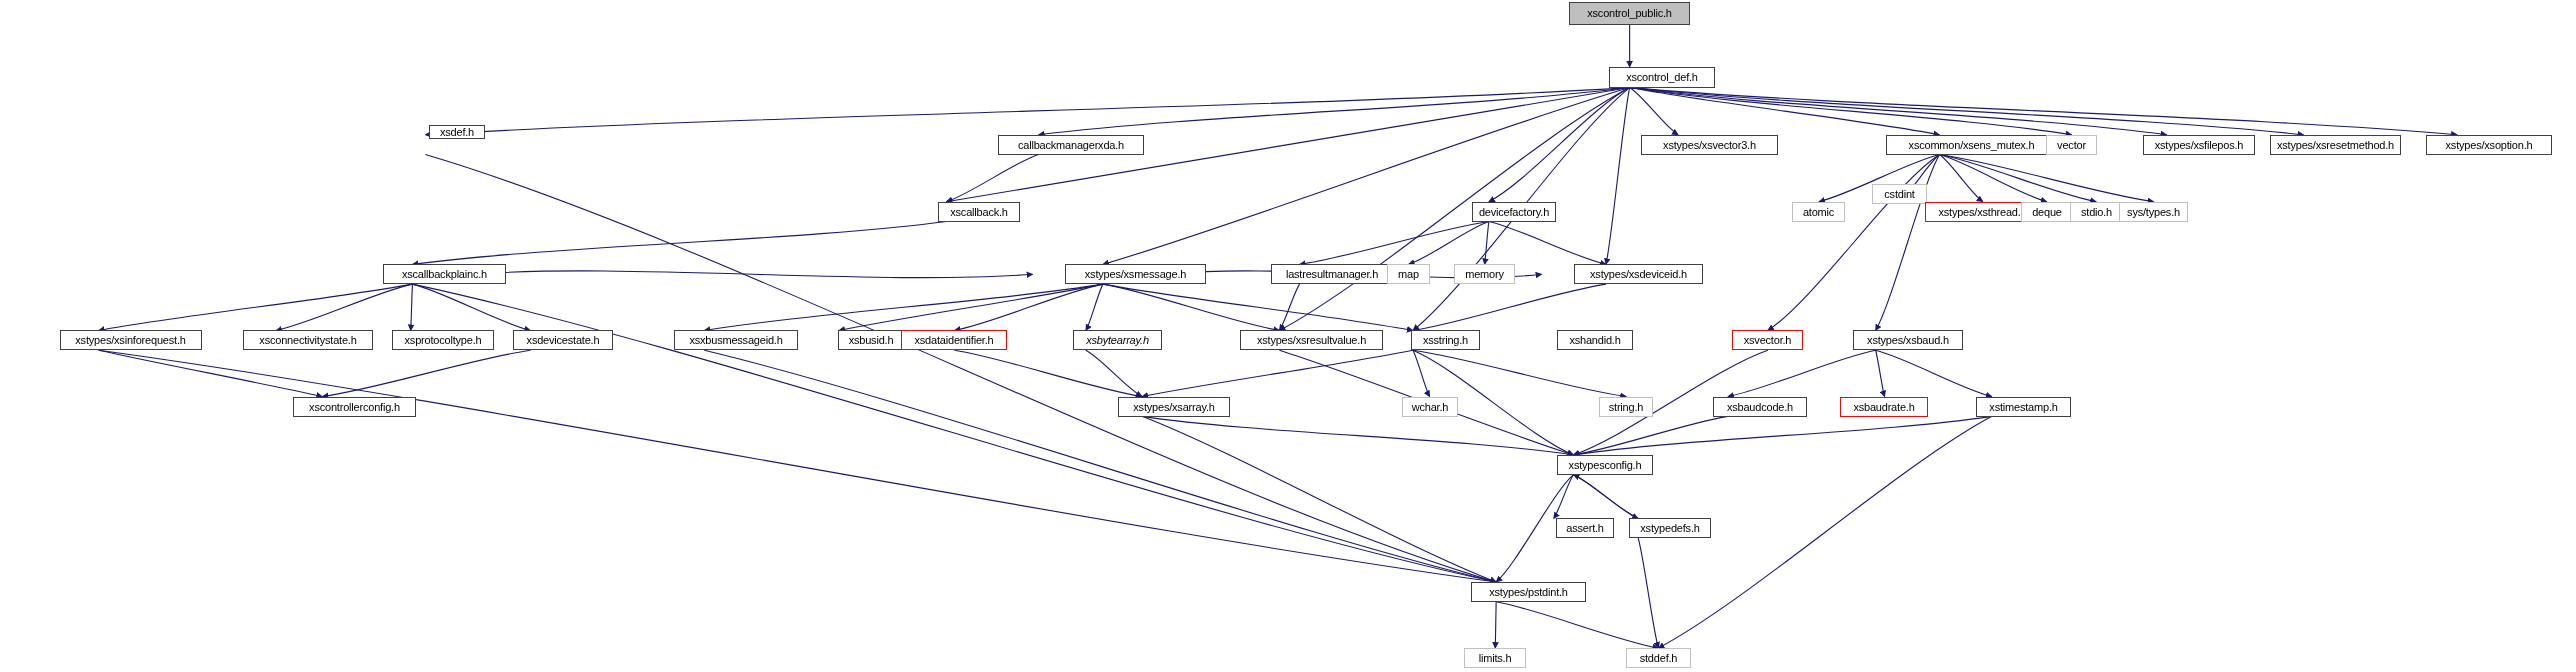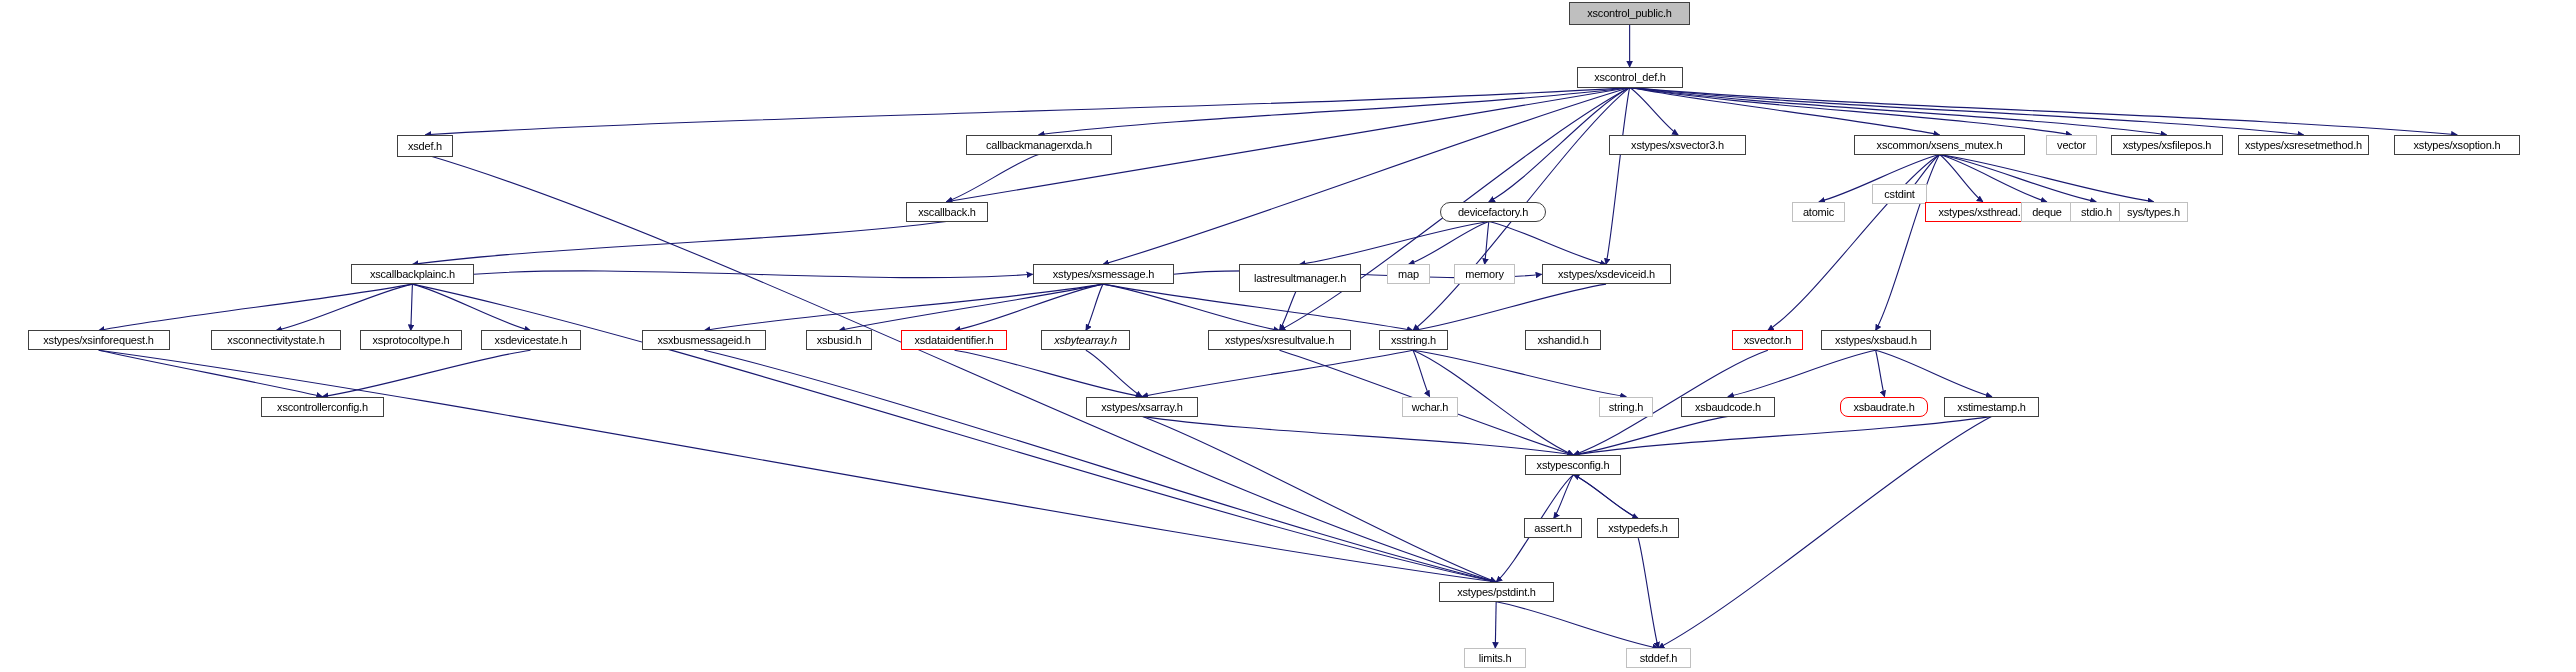--- a/index.html
+++ b/index.html
@@ -32,20 +32,21 @@
     font-size: 11px;
     line-height: 1;
     color: #000000;
     background: #ffffff;
     border: 0.9px solid #808080;
     padding: 0 4.3px;
     letter-spacing: -0.2px;
   }
   .node.solid {
     border: 0.9px solid #404040;
+    margin-left: 32px;
   }
   .node.root {
     background: #bfbfbf;
     border: 0.9px solid #404040;
   }
   .node.red {
     border: 0.9px solid #ff0000;
   }
   .node.gray {
     border: 0.9px solid #c0c0c0;
@@ -136,21 +137,21 @@
         <path d="M 2320.5,485 C 2213.6625,541.9625 2038.8375,698.0375 1932,755" marker-end="url(#arrow)"></path>
       </g>
   </svg>
   <div id="node-layer">
       <div class="node root" style="left: 1569px; top: 1.7px; width: 121px; height: 23px;">
         <span>xscontrol_public.h</span>
       </div>
       <div class="node solid" style="left: 1577px; top: 67px; width: 106px; height: 20.6px;">
         <span>xscontrol_def.h</span>
       </div>
-      <div class="node solid" style="left: 397px; top: 135px; width: 56px; height: 22px;">
+      <div class="node solid" style="left: 397px; top: 125px; width: 56px; height: 14px;">
         <span>xsdef.h</span>
       </div>
       <div class="node solid" style="left: 966px; top: 135px; width: 146px; height: 20px;">
         <span>callbackmanagerxda.h</span>
       </div>
       <div class="node solid" style="left: 1609px; top: 135px; width: 137px; height: 20px;">
         <span>xstypes/xsvector3.h</span>
       </div>
       <div class="node solid" style="left: 1854px; top: 135px; width: 171px; height: 20px;">
         <span>xscommon/xsens_mutex.h</span>
@@ -163,21 +164,21 @@
       </div>
       <div class="node solid" style="left: 2238px; top: 135px; width: 131px; height: 20px;">
         <span>xstypes/xsresetmethod.h</span>
       </div>
       <div class="node solid" style="left: 2394px; top: 135px; width: 126px; height: 20px;">
         <span>xstypes/xsoption.h</span>
       </div>
       <div class="node solid" style="left: 906px; top: 202px; width: 82px; height: 20px;">
         <span>xscallback.h</span>
       </div>
-      <div class="node solid" style="left: 1440px; top: 202px; width: 106px; height: 20px; border-radius: 10px;">
+      <div class="node solid" style="left: 1440px; top: 202px; width: 84px; height: 20px;">
         <span>devicefactory.h</span>
       </div>
       <div class="node gray" style="left: 1792px; top: 202px; width: 53px; height: 20px;">
         <span>atomic</span>
       </div>
       <div class="node gray" style="left: 1872px; top: 184px; width: 55px; height: 20px;">
         <span>cstdint</span>
       </div>
       <div class="node red" style="left: 1925px; top: 202px; width: 115px; height: 20px;">
         <span>xstypes/xsthread.h</span>
@@ -190,21 +191,21 @@
       </div>
       <div class="node gray" style="left: 2119px; top: 202px; width: 69px; height: 20px;">
         <span>sys/types.h</span>
       </div>
       <div class="node solid" style="left: 351px; top: 264px; width: 123px; height: 20px;">
         <span>xscallbackplainc.h</span>
       </div>
       <div class="node solid" style="left: 1033px; top: 264px; width: 141px; height: 20px;">
         <span>xstypes/xsmessage.h</span>
       </div>
-      <div class="node solid" style="left: 1239px; top: 264px; width: 122px; height: 28px;">
+      <div class="node solid" style="left: 1239px; top: 264px; width: 122px; height: 20px;">
         <span>lastresultmanager.h</span>
       </div>
       <div class="node gray" style="left: 1387px; top: 264px; width: 43px; height: 20px;">
         <span>map</span>
       </div>
       <div class="node gray" style="left: 1454px; top: 264px; width: 61px; height: 20px;">
         <span>memory</span>
       </div>
       <div class="node solid" style="left: 1542px; top: 264px; width: 129px; height: 20px;">
         <span>xstypes/xsdeviceid.h</span>
@@ -253,21 +254,21 @@
       </div>
       <div class="node gray" style="left: 1402px; top: 397px; width: 56px; height: 20px;">
         <span>wchar.h</span>
       </div>
       <div class="node gray" style="left: 1599px; top: 397px; width: 54px; height: 20px;">
         <span>string.h</span>
       </div>
       <div class="node solid" style="left: 1681px; top: 397px; width: 94px; height: 20px;">
         <span>xsbaudcode.h</span>
       </div>
-      <div class="node red" style="left: 1840px; top: 397px; width: 88px; height: 20px; border-radius: 8px;">
+      <div class="node red" style="left: 1840px; top: 397px; width: 88px; height: 20px;">
         <span>xsbaudrate.h</span>
       </div>
       <div class="node solid" style="left: 1944px; top: 397px; width: 95px; height: 20px;">
         <span>xstimestamp.h</span>
       </div>
       <div class="node solid" style="left: 1525px; top: 455px; width: 96px; height: 20px;">
         <span>xstypesconfig.h</span>
       </div>
       <div class="node solid" style="left: 1524px; top: 518px; width: 58px; height: 20px;">
         <span>assert.h</span>

